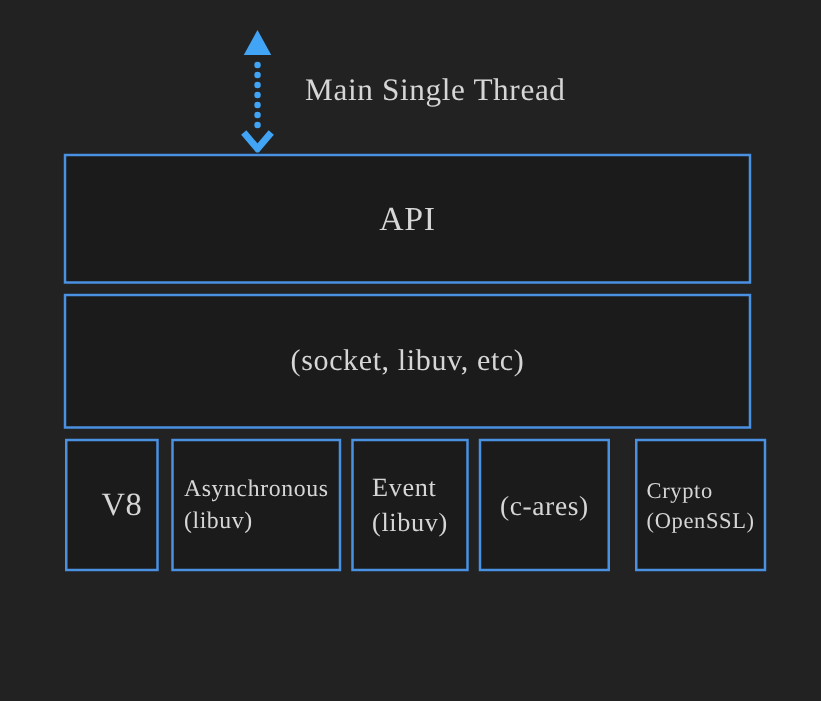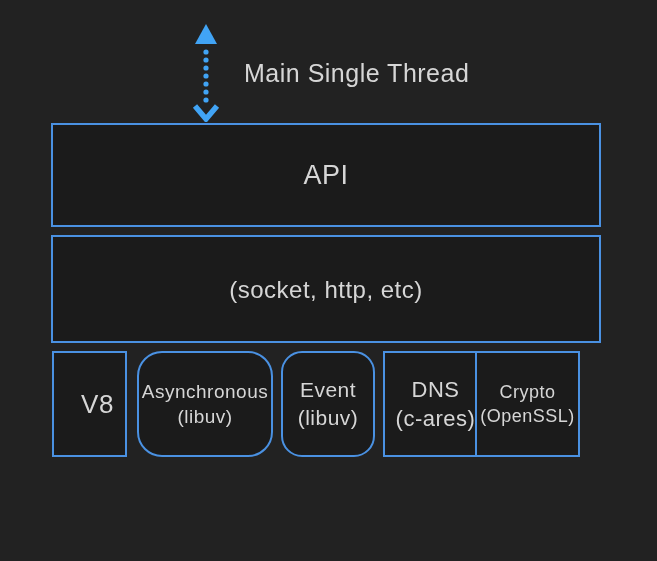--- a/index.html
+++ b/index.html
@@ -5,41 +5,41 @@
   html, body {
     margin: 0;
     padding: 0;
     background: #222222;
   }
   #stage {
     position: relative;
     width: 657px;
     height: 561px;
     background: var(--bg, #222222);
-    font-family: Liberation Sans, sans-serif;
+    font-family: Liberation Serif, serif;
     color: var(--text, #d6d6d6);
     overflow: hidden;
   }
   .box {
     position: absolute;
     border: 2px solid var(--border, #4a91e2);
     background: var(--boxfill, #1b1b1b);
     box-sizing: border-box;
     display: flex;
     align-items: center;
     justify-content: center;
-    text-align: center;
+    text-align: left;
   }
   #api-box        { left: 51px;  top: 123px; width: 550px; height: 104px; }
   #bindings-box   { left: 51px;  top: 235px; width: 550px; height: 108px; }
   #box-v8         { left: 52px;  top: 351px; width: 75px;  height: 106px; }
-  #box-async      { left: 137px; top: 351px; width: 136px; height: 106px; border-radius: 25px; }
-  #box-eventloop  { left: 281px; top: 351px; width: 94px;  height: 106px; border-radius: 21px; }
+  #box-async      { left: 137px; top: 351px; width: 136px; height: 106px; }
+  #box-eventloop  { left: 281px; top: 351px; width: 94px;  height: 106px; }
   #box-dns        { left: 383px; top: 351px; width: 105px; height: 106px; }
-  #box-crypto     { left: 475px; top: 351px; width: 105px; height: 106px; }
+  #box-crypto     { left: 508px; top: 351px; width: 105px; height: 106px; }
 
   .label { font-weight: 300; letter-spacing: 0.5px; }
   #api-box .label       { font-size: 27px; }
   #bindings-box .label  { font-size: 24px; line-height: 31px; }
   #box-v8 .label        { font-size: 26px; margin-left: 16px; }
   #box-async .label     { font-size: 19px; line-height: 25px; }
   #box-eventloop .label { font-size: 21px; line-height: 28px; }
   #box-dns .label       { font-size: 22px; line-height: 29px; }
   #box-crypto .label    { font-size: 18px; line-height: 24px; }
 
@@ -81,21 +81,21 @@
   </svg>
 
   <div id="thread-label">Main Single Thread</div>
 
   <div class="box" id="api-box">
     <div class="label">API</div>
   </div>
 
   <div class="box" id="bindings-box">
     <div class="label">
-      <div>(socket, http, etc)</div>
+      <div>(socket, libuv, etc)</div>
     </div>
   </div>
 
   <div class="box" id="box-v8">
     <div class="label">
       <div>V8</div>
     </div>
   </div>
 
   <div class="box" id="box-async">
@@ -107,21 +107,20 @@
 
   <div class="box" id="box-eventloop">
     <div class="label">
       <div>Event</div>
       <div>(libuv)</div>
     </div>
   </div>
 
   <div class="box" id="box-dns">
     <div class="label">
-      <div>DNS</div>
       <div>(c-ares)</div>
     </div>
   </div>
 
   <div class="box" id="box-crypto">
     <div class="label">
       <div>Crypto</div>
       <div>(OpenSSL)</div>
     </div>
   </div>

